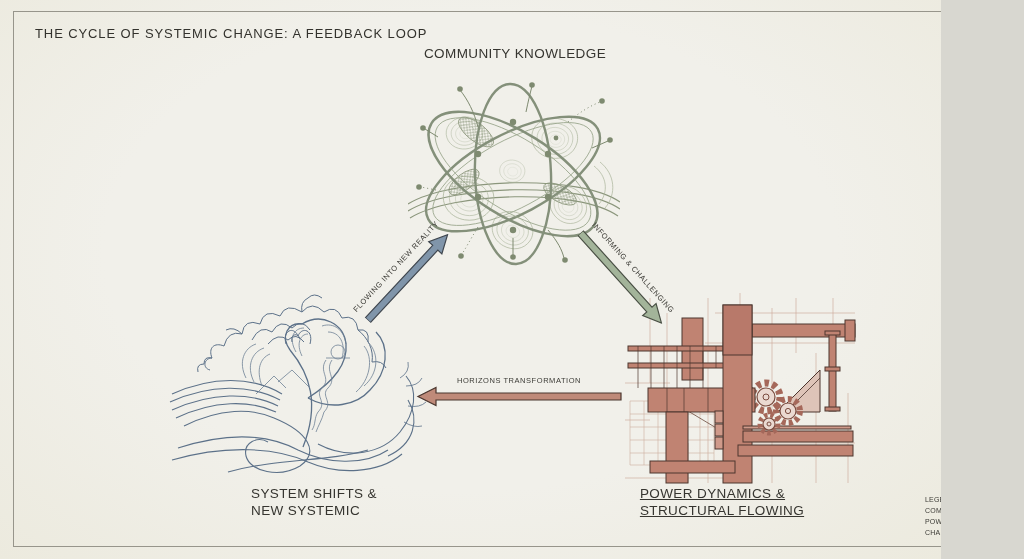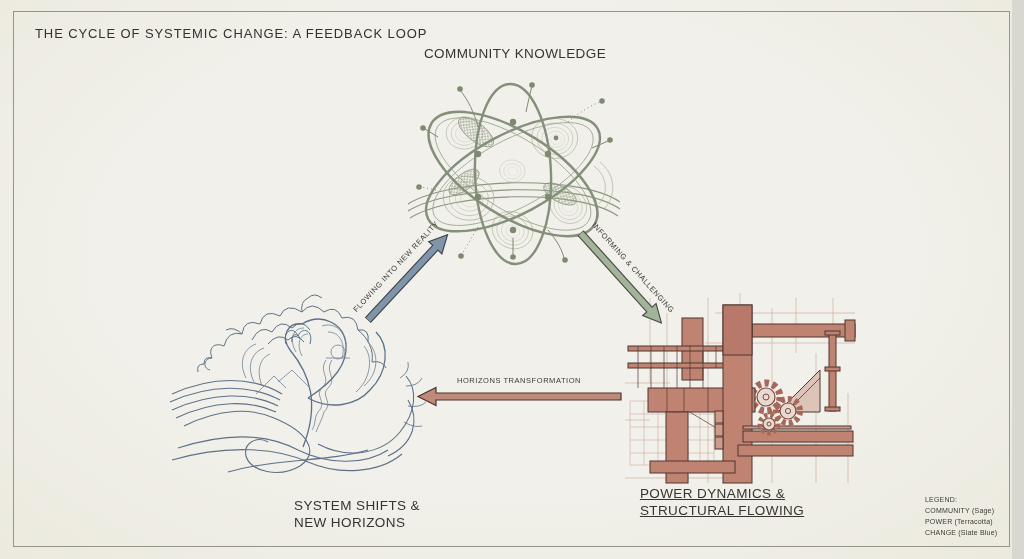--- a/index.html
+++ b/index.html
@@ -1,17 +1,17 @@
 <!DOCTYPE html>
 <html><head>
 <meta charset="utf-8">
 <style>
   html,body{margin:0;padding:0;background:#d8d7d0;}
   #canvas{
-    position:relative;width:1012px;height:559px;overflow:hidden;
+    position:relative;width:941px;height:559px;overflow:hidden;
     background:radial-gradient(ellipse at 50% 45%, #f1f0ea 55%, #eceade 100%);
     font-family:"Liberation Sans", sans-serif;color:#33322d;
   }
   .frame{position:absolute;left:13px;top:11px;width:995px;height:534px;border:1px solid #97958b;}
   .title{position:absolute;left:35px;top:26px;font-size:13px;letter-spacing:.9px;color:#33322d;white-space:nowrap;}
   .node-label{position:absolute;transform:translateX(-50%);font-size:13.5px;line-height:1.25;letter-spacing:.4px;color:#363530;white-space:nowrap;}
   .node-label div{white-space:nowrap;}
   .illus{position:absolute;}
   .arrow-wrap{position:absolute;display:flex;flex-direction:column;align-items:center;}
   .arrow-rot{transform:translate(-50%,-50%);}
@@ -24,23 +24,23 @@
 
 <div id="canvas">
 
   <div class="frame"></div>
 
   <div class="title">THE CYCLE OF SYSTEMIC CHANGE: A FEEDBACK LOOP</div>
 
   <div class="node-label" style="left:515px;top:46px;">
     <div>COMMUNITY KNOWLEDGE</div>
   </div>
-  <div class="node-label" style="left:314px;top:498px;margin-left:43px;">
+  <div class="node-label" style="left:314px;top:486px;">
     <div>SYSTEM SHIFTS &amp;</div>
-    <div>NEW HORIZONS</div>
+    <div>NEW SYSTEMIC</div>
   </div>
   <div class="node-label" style="left:722px;top:486px;text-decoration:underline;">
     <div>POWER DYNAMICS &amp;</div>
     <div>STRUCTURAL FLOWING</div>
   </div>
 
   <svg class="illus" style="left:408px;top:82px;" width="212" height="188" viewBox="0 0 212 188">
     <defs>
       <pattern id="xh" width="4" height="4" patternUnits="userSpaceOnUse">
         <path d="M0,0 L4,4 M4,0 L0,4" stroke="#8b967c" stroke-width="0.5"></path>

